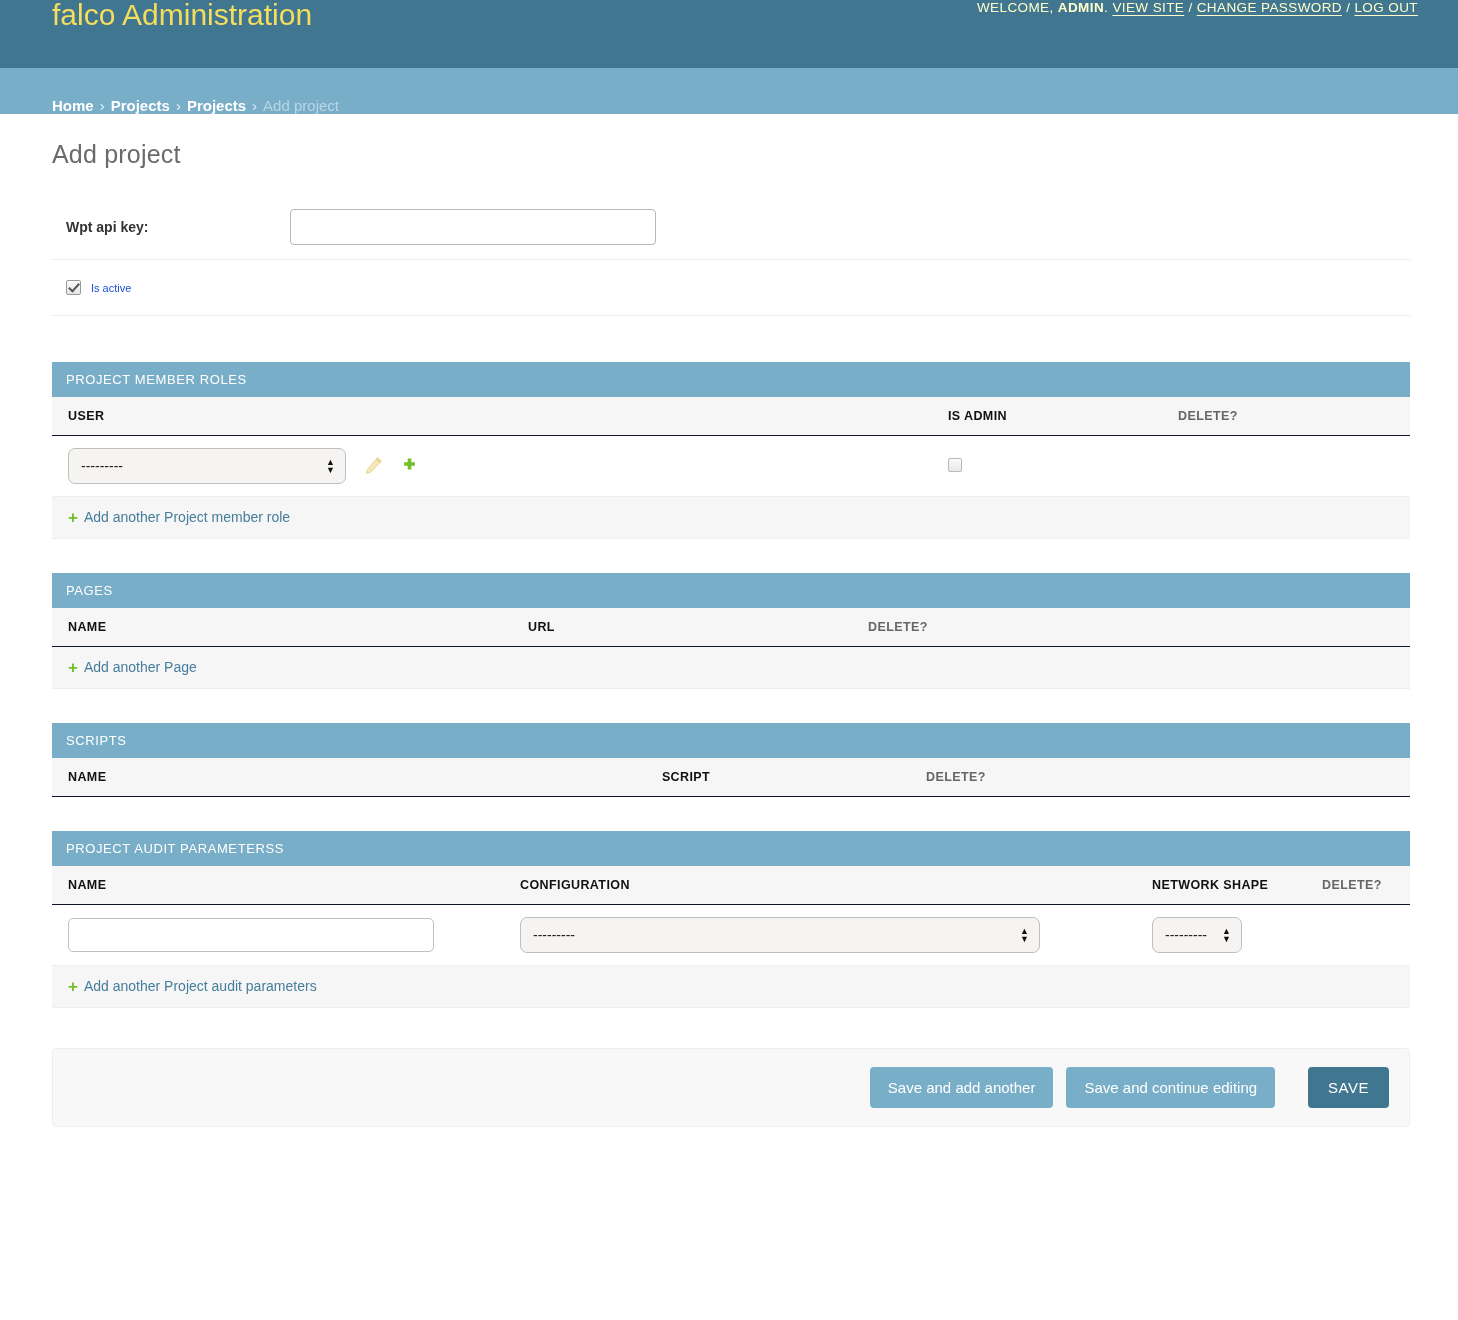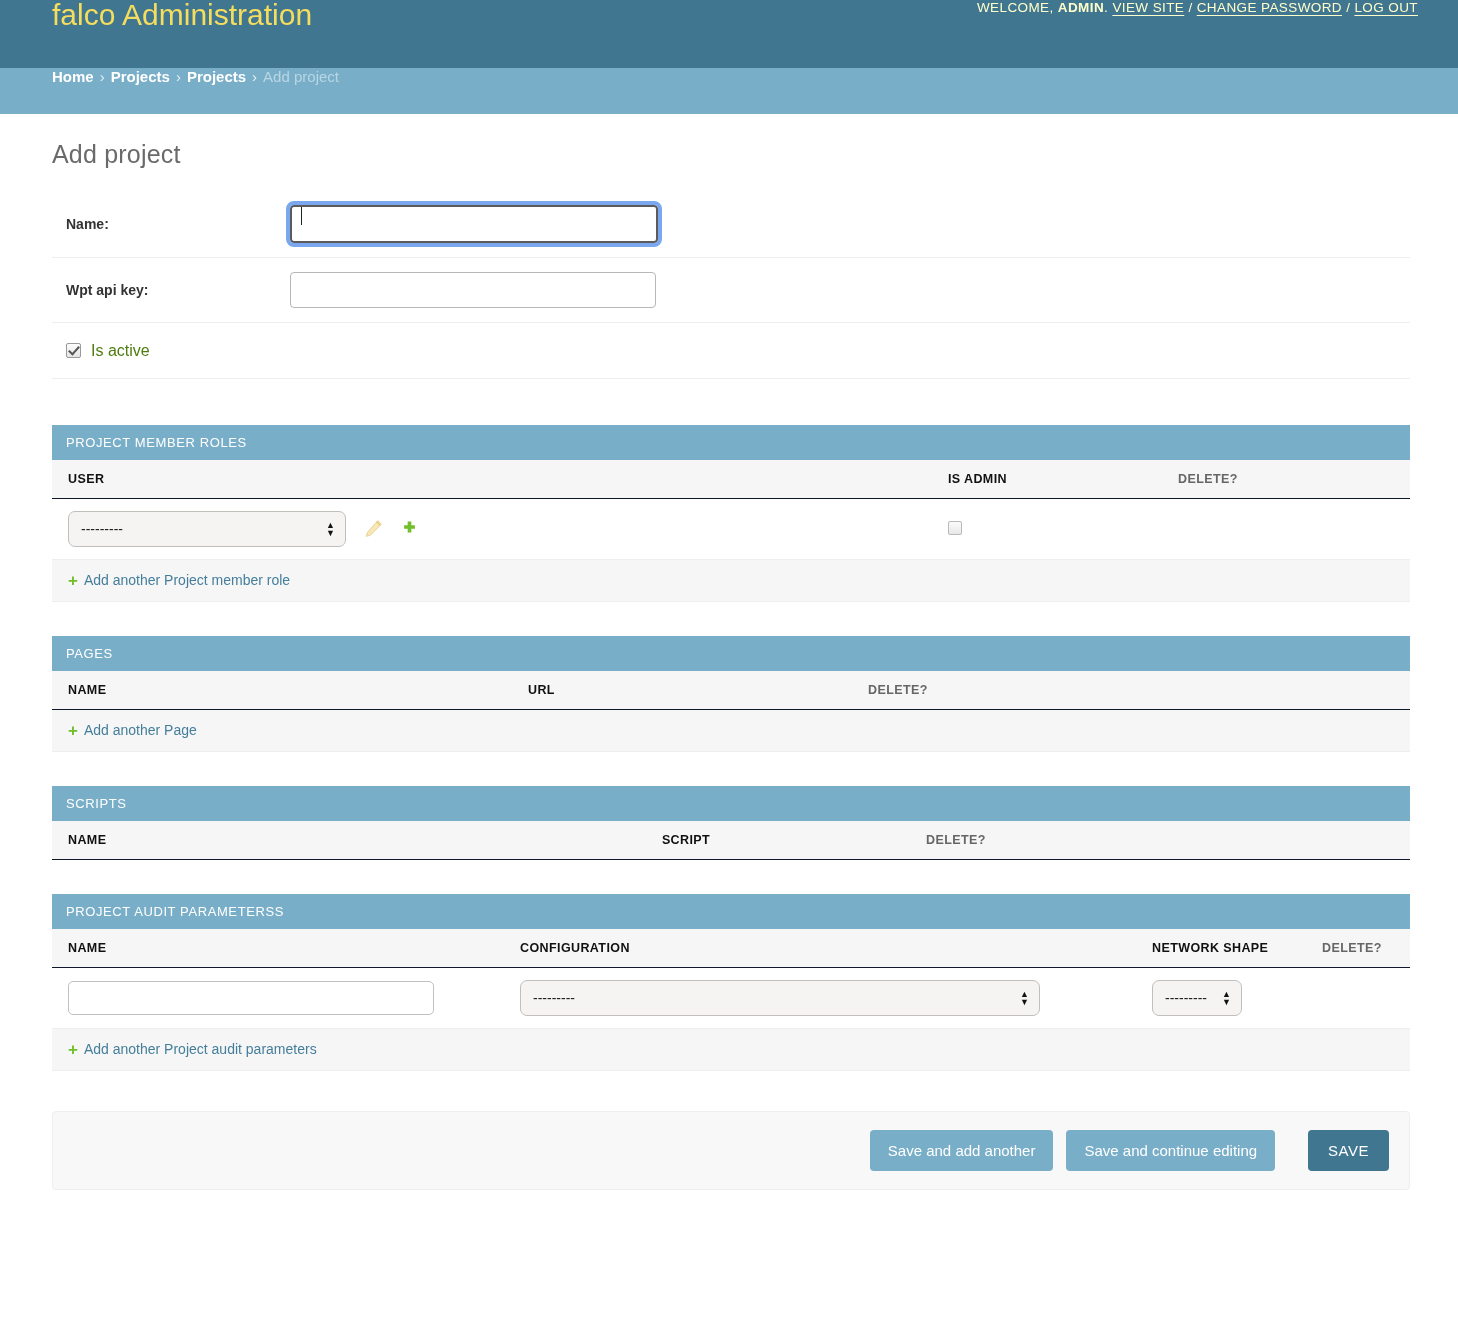--- a/index.html
+++ b/index.html
@@ -45,21 +45,21 @@
     text-decoration: underline;
     text-underline-offset: 3px;
   }
   .user-tools .sep { color:#ffffcc; text-decoration:none; }
 
   
   .breadcrumbs {
     background: #79aec8;
     height: 46px;
     display: flex;
-    align-items: flex-start;
+    align-items: flex-end;
     padding: 0 40px 0 52px;
     font-size: 15px;
     color: #ffffff;
   }
   .breadcrumbs a { color:#ffffff; text-decoration:none; font-weight:600; }
   .breadcrumbs .chev { margin: 0 6px; color:#e0eef5; font-weight:400; }
   .breadcrumbs .current { color: #b9d6e4; font-weight:400; }
 
   
   .content { padding: 0 48px 0 52px; }
@@ -126,21 +126,21 @@
   }
   .ck.checked::after {
     content:"";
     position:absolute;
     left:4px; top:0px;
     width:4px; height:9px;
     border:solid #555;
     border-width:0 2px 2px 0;
     transform: rotate(42deg);
   }
-  .ck-label { font-size:16px; color:#4d7c0f; }
+  .ck-label { font-size:11px; color:#1d4ed8; }
 
   
   .inline-group { margin-bottom: 34px; }
   .inline-heading {
     background: #79aec8;
     color: #ffffff;
     font-size: 13px;
     font-weight: 400;
     letter-spacing: 0.6px;
     text-transform: uppercase;
@@ -298,27 +298,20 @@
     <span class="chev">›</span>
     <span class="current">Add project</span>
   </div>
 
   <div class="content">
 
     <h1 class="page-title">Add project</h1>
 
     <div class="module">
 
-      <div class="form-row first">
-        <label class="fieldlabel">Name:</label>
-        <span style="position:relative;display:inline-block;">
-          <span class="caret"></span>
-          <input class="text-input focused" type="text" value="" style="">
-        </span>
-      </div>
 
       <div class="form-row">
         <label class="fieldlabel">Wpt api key:</label>
         <input class="text-input" type="text" value="" style="">
       </div>
 
       <div class="form-row">
         <div class="checkbox-row" style="padding-left:14px;">
           <span class="ck checked"></span>
           <span class="ck-label">Is active</span>

